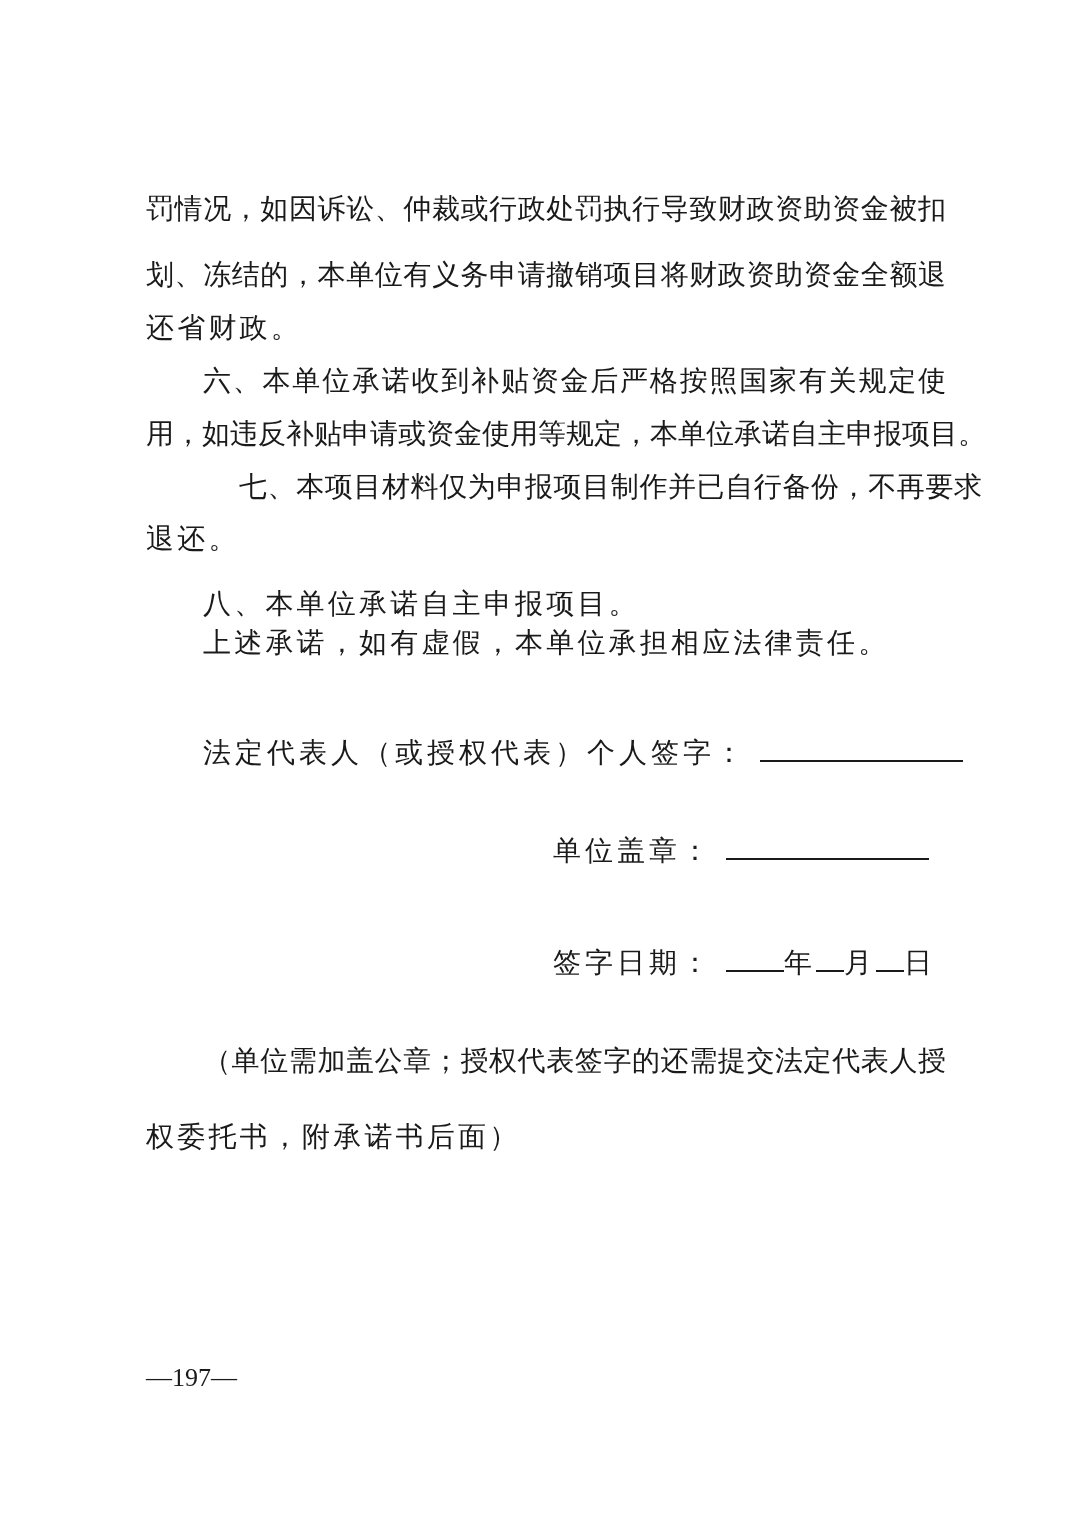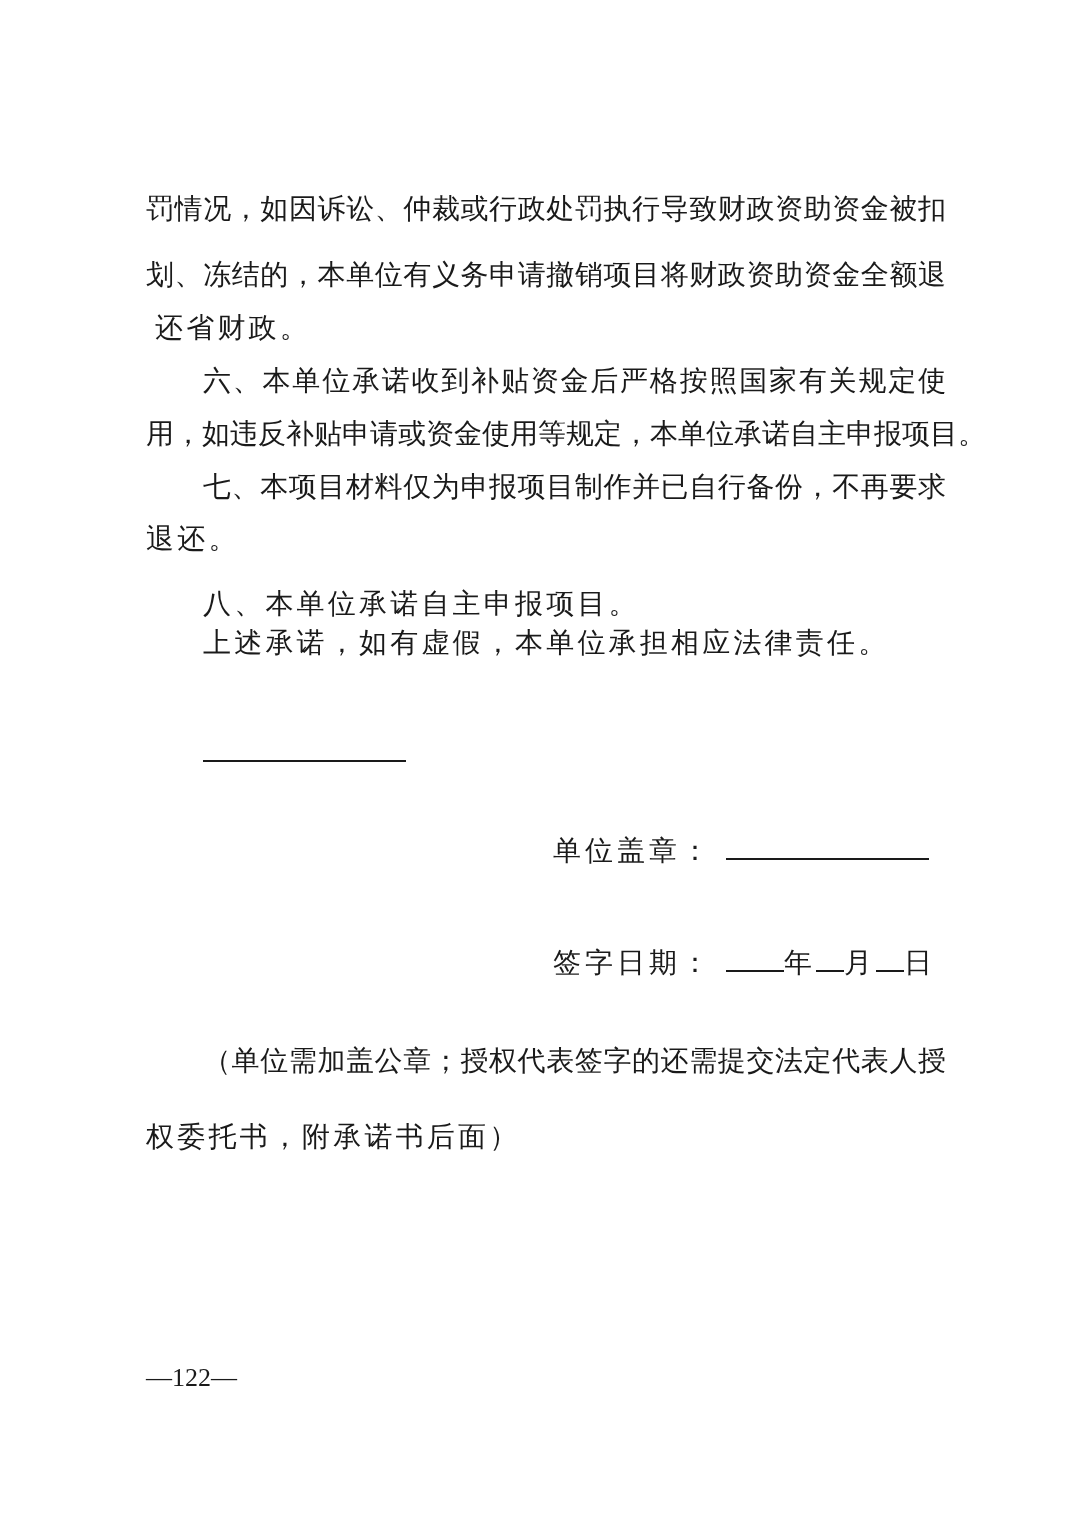--- a/index.html
+++ b/index.html
@@ -14,43 +14,44 @@
   .pageno { position: absolute; left: 146px; top: 1363px; font-size: 26px;
             font-family: "Liberation Serif", "DejaVu Serif", serif; letter-spacing: 0; }
 </style>
 </head>
 <body>
 
 <div>
 
   <div class="line justify" style="top:192px;">罚情况，如因诉讼、仲裁或行政处罚执行导致财政资助资金被扣</div>
   <div class="line justify" style="top:258px;">划、冻结的，本单位有义务申请撤销项目将财政资助资金全额退</div>
-  <div class="line" style="top:311px;margin-left:9px;">还省财政。</div>
+  <div class="line" style="top:311px;">还省财政。</div>
 
   <div class="line justify indent" style="top:364px;">六、本单位承诺收到补贴资金后严格按照国家有关规定使</div>
   <div class="line justify" style="top:417px;">用，如违反补贴申请或资金使用等规定，本单位承诺自主申报项目。</div>
 
-  <div class="line justify indent" style="top:470px;">七、本项目材料仅为申报项目制作并已自行备份，不再要求</div>
+  <div class="line justify indent" style="top:470px;margin-left:36px;">七、本项目材料仅为申报项目制作并已自行备份，不再要求</div>
   <div class="line" style="top:522px;">退还。</div>
 
   <div class="line indent" style="top:575px;margin-top:12px;">八、本单位承诺自主申报项目。</div>
   <div class="line indent" style="top:628px;font-family:Liberation Mono, monospace;">上述承诺，如有虚假，本单位承担相应法律责任。</div>
 
   <div class="sig" style="left:203px; top:734px;">
+    <span>法定代表人（或授权代表）个人签字：</span>
     <span class="blank" style="width:203px; letter-spacing:0;"></span>
   </div>
 
   <div class="sig" style="left:553px; top:832px;text-align:center;">
     <span>单位盖章：</span>
     <span class="blank" style="width:203px; letter-spacing:0;"></span>
   </div>
 
   <div class="sig" style="left:553px; top:944px;">
     <span>签字日期：</span>
     <span class="blank" style="width:58px;"></span><span>年</span><span class="blank" style="width:28px;"></span><span>月</span><span class="blank" style="width:28px;"></span><span>日</span>
   </div>
 
   <div class="line justify indent" style="top:1044px;">（单位需加盖公章；授权代表签字的还需提交法定代表人授</div>
   <div class="line" style="top:1120px;">权委托书，附承诺书后面）</div>
 
-  <div class="pageno">—122—</div>
+  <div class="pageno">—197—</div>
 
 </div>
 
 </body></html>

